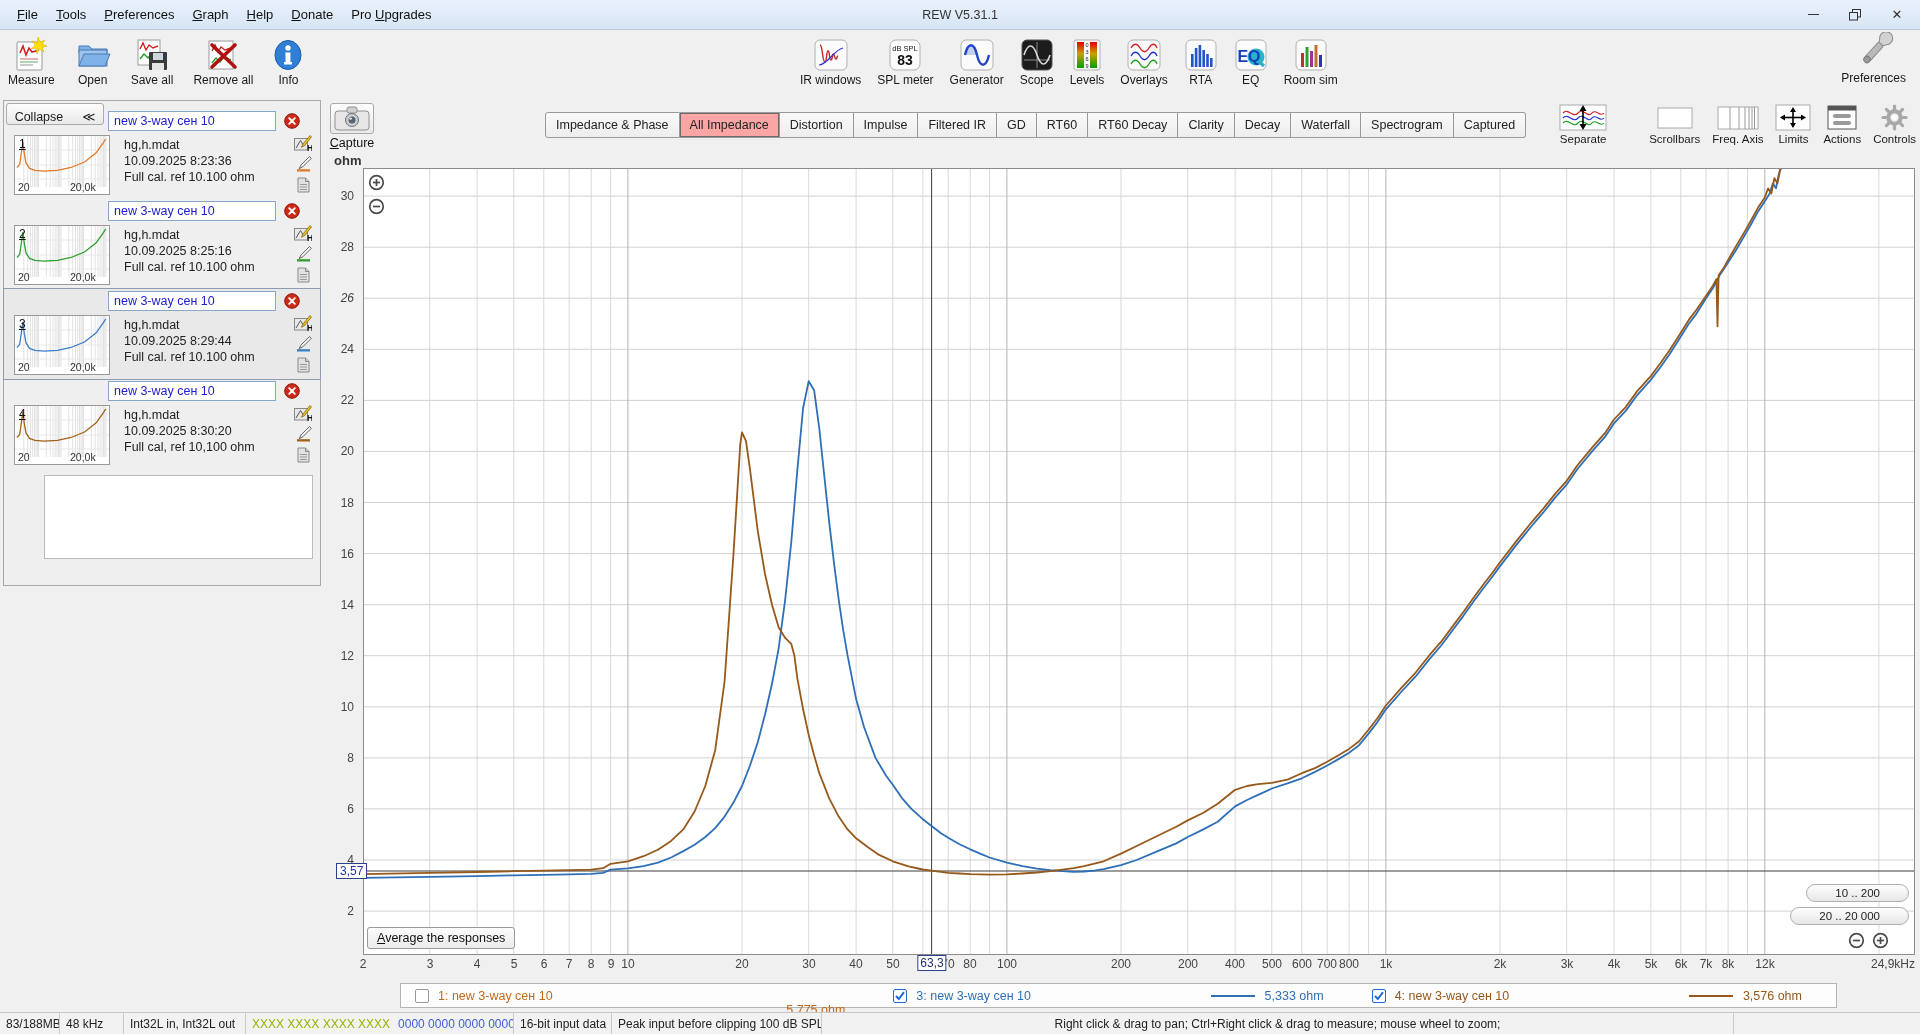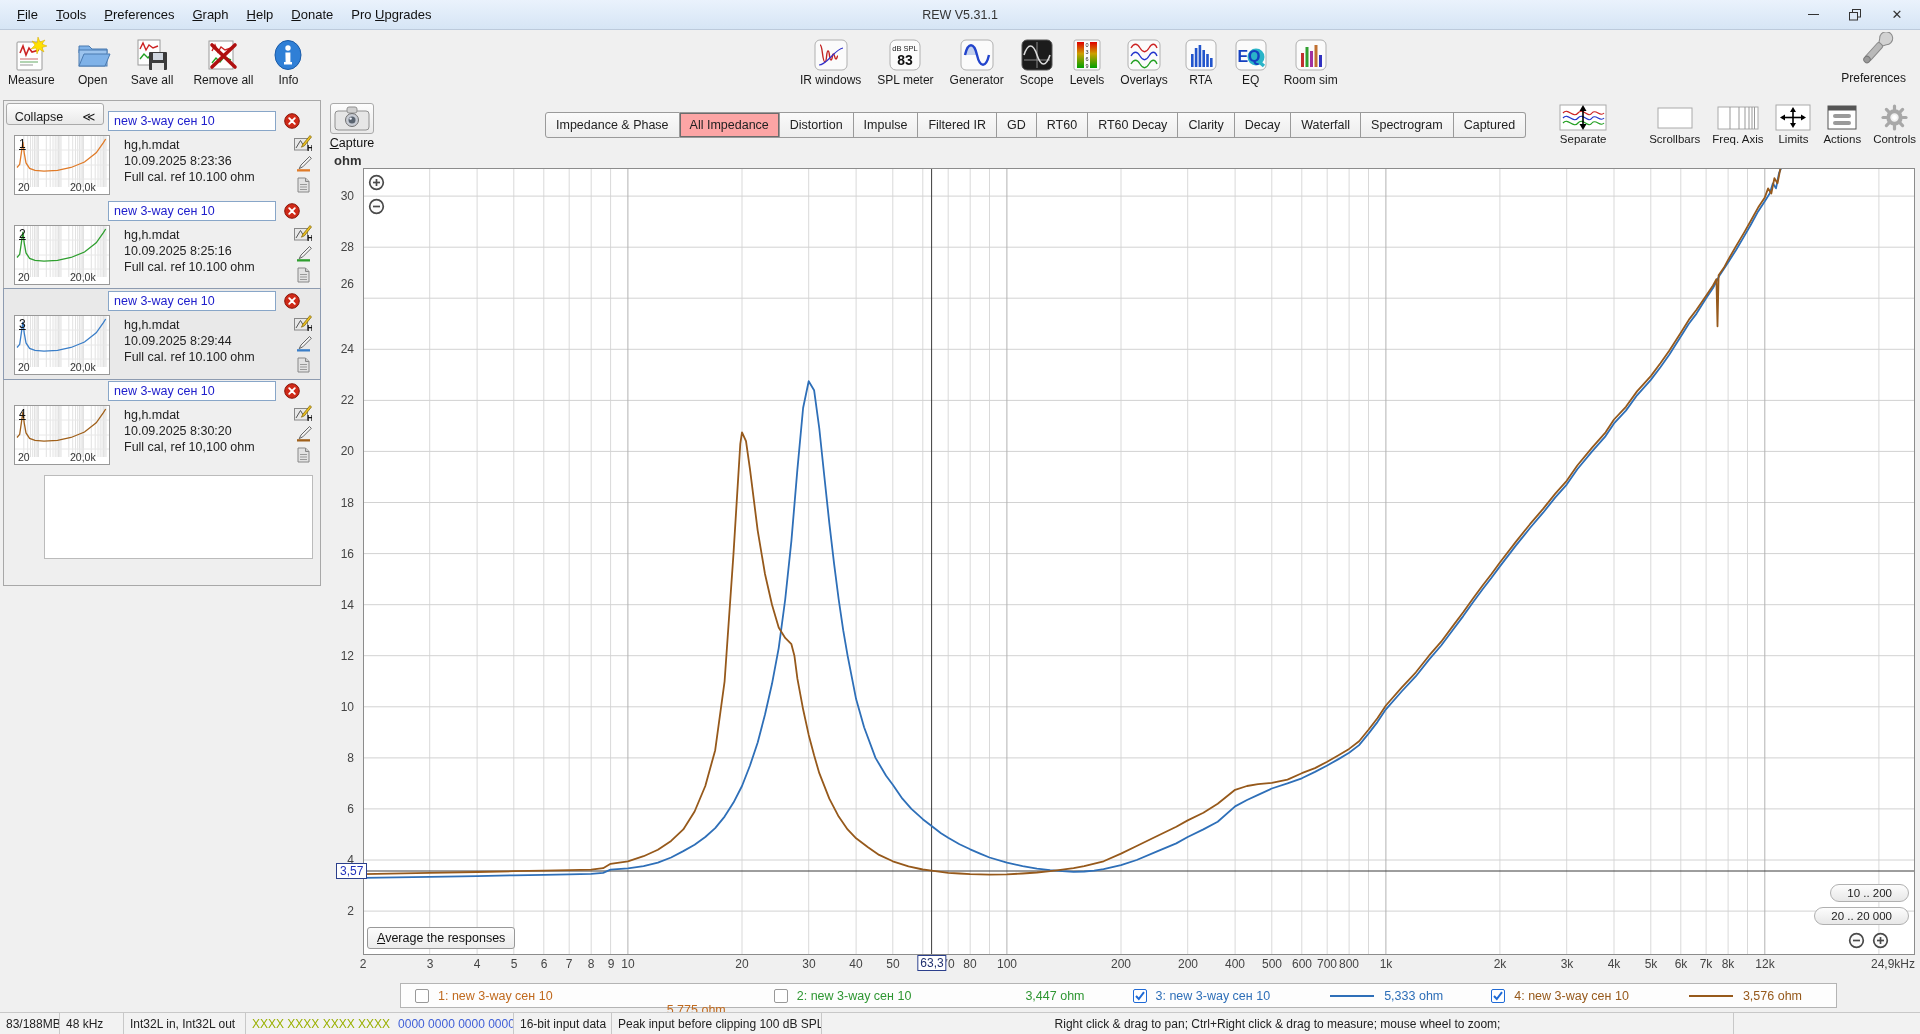--- a/index.html
+++ b/index.html
@@ -53,21 +53,21 @@
 .plot{position:absolute;left:363px;top:168px;width:1552px;height:787px}
 .ylabs{position:absolute;left:326px;top:168px;width:32px;height:787px}
 .ylab{position:absolute;right:4px;width:28px;text-align:right;font-size:12px;color:#444}
 .xlabs{position:absolute;left:363px;top:957px;width:1552px;height:18px}
 .xlab{position:absolute;top:0;transform:translateX(-50%);font-size:12px;color:#444;white-space:nowrap}
 .xlab.end{transform:translateX(-100%)}
 .cursor-freq-box{position:absolute;top:-2px;transform:translateX(-50%);border:1px solid #2b3f8c;background:#fff;color:#20306e;font-size:12px;padding:0 2px;z-index:3}
 .cursor-val-box{position:absolute;left:336px;top:863px;border:1px solid #2b3f8c;background:#fff;color:#2233bb;font-size:12px;padding:0 3px;z-index:3}
 .zoom-col{position:absolute;left:5px;top:6px;display:flex;flex-direction:column;gap:7px}
 .zoom-row{position:absolute;right:26px;top:764px;display:flex;gap:7px}
-.range-btn{position:absolute;right:6px;font-size:11.5px;padding:2px 16px;background:linear-gradient(#fdfdfd,#e7e7e7);border:1px solid #b0b0b0;border-radius:9px;color:#222;white-space:nowrap}
+.range-btn{position:absolute;right:6px;font-size:11.5px;padding:2px 28px;background:linear-gradient(#fdfdfd,#e7e7e7);border:1px solid #b0b0b0;border-radius:9px;color:#222;white-space:nowrap}
 .avg-btn{position:absolute;left:4px;top:759px;font-size:12.5px;padding:3px 9px;background:linear-gradient(#fcfcfc,#ebebeb);border:1px solid #999;border-radius:3px;color:#111}
 .avg-btn u{text-decoration:underline}
 
 .legend{position:absolute;left:400px;top:983px;width:1437px;height:25px;background:#fdfdfd;border:1px solid #b4b4b4;display:flex}
 .leg-cell{flex:1;display:flex;align-items:center;padding-left:14px;gap:9px;font-size:12.5px}
 .leg-val{margin-left:auto;margin-right:34px}
 .cb{width:14px;height:14px;border:1px solid #999;border-radius:2px;background:#fff;display:flex;align-items:center;justify-content:center}
 .cb.on{border-color:#1f6ad6}
 .line-sample{width:44px;border-top:2px solid;margin-right:10px}
 
@@ -628,21 +628,21 @@
             <circle cx="13.5" cy="13.5" r="2.4" fill="#fff"></circle>
           </svg>
         </div>
         <div>Controls</div>
       </div>
     </div>
 
   <div class="ylabs" id="ylabs">
       <div class="ylab" style="top: 21px;">30</div>
       <div class="ylab" style="top: 72px;">28</div>
-      <div class="ylab" style="top: 109px;">26</div>
+      <div class="ylab" style="top: 123px; font-style: italic;">26</div>
       <div class="ylab" style="top: 174px;">24</div>
       <div class="ylab" style="top: 225px;">22</div>
       <div class="ylab" style="top: 276px;">20</div>
       <div class="ylab" style="top: 328px; text-align: right;">18</div>
       <div class="ylab" style="top: 379px;">16</div>
       <div class="ylab" style="top: 430px;">14</div>
       <div class="ylab" style="top: 481px;">12</div>
       <div class="ylab" style="top: 532px;">10</div>
       <div class="ylab" style="top: 583px;">8</div>
       <div class="ylab" style="top: 634px;">6</div>
@@ -741,27 +741,20 @@
 
   <div class="legend" id="legend">
       <div class="leg-cell">
         <div class="cb"></div>
         <span style="color: rgb(192, 106, 30);">1: new 3-way сен 10</span>
         <span class="leg-val" style="display: flex; align-items: center; margin-top: 28px;">
           <span style="color: rgb(192, 106, 30);">5,775 ohm</span>
         </span>
       </div>
       <div class="leg-cell">
-        <div class="cb"></div>
-        <span style="color: rgb(46, 150, 50);">2: new 3-way сен 10</span>
-        <span class="leg-val" style="display: flex; align-items: center;">
-          <span style="color: rgb(46, 150, 50);">3,447 ohm</span>
-        </span>
-      </div>
-      <div class="leg-cell">
         <div class="cb on">
           <svg width="12" height="12" viewBox="0 0 12 12">
             <polyline points="2,6 4.8,9 10,2.2" fill="none" stroke="#1f6ad6" stroke-width="2"></polyline>
           </svg>
         </div>
         <span style="color: rgb(46, 111, 184);">3: new 3-way сен 10</span>
         <span class="leg-val" style="display: flex; align-items: center;">
           <span class="line-sample" style="border-top-color: rgb(46, 111, 184);"></span>
           <span style="color: rgb(46, 111, 184);">5,333 ohm</span>
         </span>

